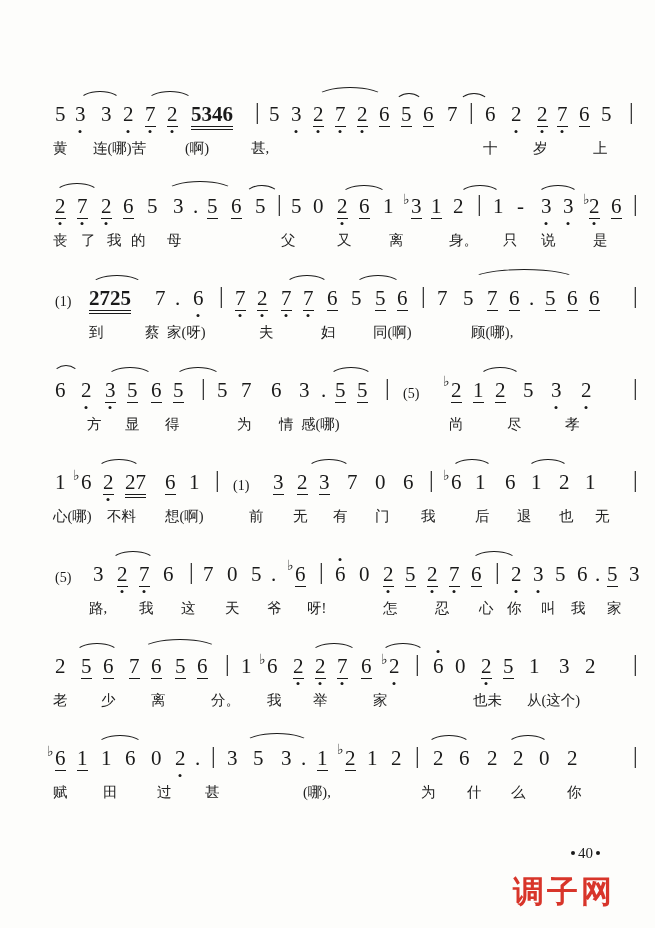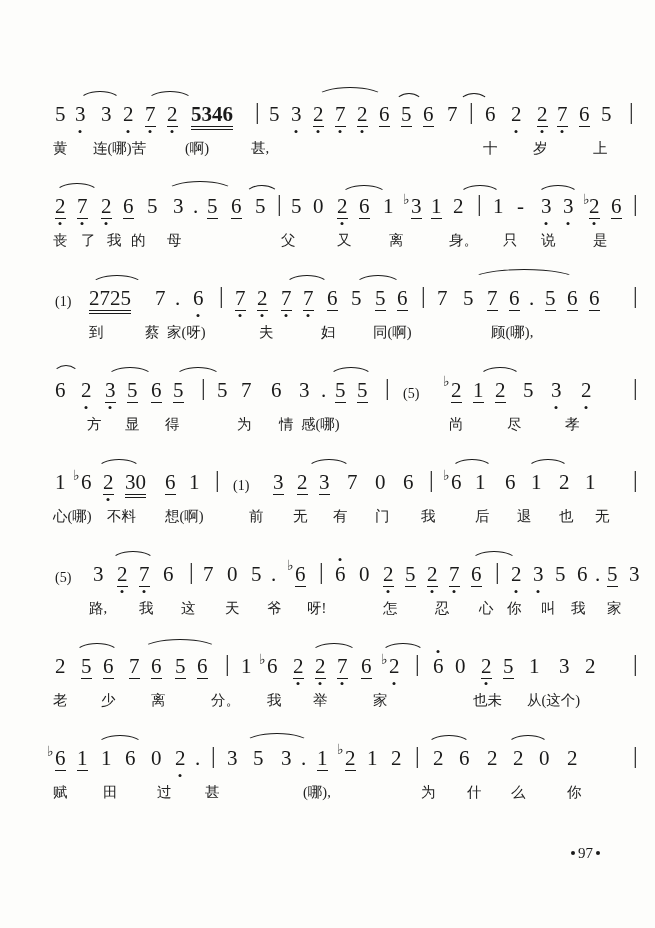--- a/index.html
+++ b/index.html
@@ -253,21 +253,21 @@
       </div>
     </div>
 
     <div class="sysline">
       <div class="notes">
         <span class="slur" style="left:36px; top:-4px; width:50px;"></span>
         <span class="slur" style="left:230px; top:-4px; width:42px;"></span>
         <span class="slur" style="left:300px; top:-4px; width:44px;"></span>
         <span class="slur" style="left:418px; top:-10px; width:100px;"></span>
         <span class="tok small" style="left:0px;">(1)</span>
-        <span class="tok u2" style="left:34px; font-weight:normal;">2725</span>
+        <span class="tok u2" style="left:34px; font-weight:bold;">2725</span>
         <span class="tok" style="left:100px;">7</span>
         <span class="tok" style="left:120px;">.</span>
         <span class="tok dotd" style="left:138px;">6</span>
         <span class="tok bar" style="left:164px;">|</span>
         <span class="tok dotd u1" style="left:180px;">7</span>
         <span class="tok dotd u1" style="left:202px;">2</span>
         <span class="tok dotd u1" style="left:226px;">7</span>
         <span class="tok dotd u1" style="left:248px;">7</span>
         <span class="tok u1" style="left:272px;">6</span>
         <span class="tok" style="left:296px;">5</span>
@@ -284,21 +284,21 @@
         <span class="tok u1" style="left:534px;">6</span>
         <span class="tok bar" style="left:578px;">|</span>
       </div>
       <div class="lyrics">
         <span class="ly" style="left:34px;">到</span>
         <span class="ly" style="left:90px;">蔡</span>
         <span class="ly" style="left:112px;">家(呀)</span>
         <span class="ly" style="left:204px;">夫</span>
         <span class="ly" style="left:266px;">妇</span>
         <span class="ly" style="left:318px;">同(啊)</span>
-        <span class="ly" style="left:436px;">顾(哪),</span>
+        <span class="ly" style="left:416px;">顾(哪),</span>
       </div>
     </div>
 
     <div class="sysline">
       <div class="notes">
         <span class="slur" style="left:-2px; top:-6px; width:24px;"></span>
         <span class="slur" style="left:52px; top:-4px; width:44px;"></span>
         <span class="slur" style="left:120px; top:-4px; width:44px;"></span>
         <span class="slur" style="left:274px; top:-4px; width:42px;"></span>
         <span class="slur" style="left:424px; top:-4px; width:40px;"></span>
@@ -343,21 +343,21 @@
     <div class="sysline">
       <div class="notes">
         <span class="slur" style="left:42px; top:-4px; width:42px;"></span>
         <span class="slur" style="left:252px; top:-4px; width:42px;"></span>
         <span class="slur" style="left:396px; top:-4px; width:40px;"></span>
         <span class="slur" style="left:472px; top:-4px; width:40px;"></span>
         <span class="tok" style="left:0px;">1</span>
         <span class="accid" style="left:18px; top:4px;">♭</span>
         <span class="tok" style="left:26px;">6</span>
         <span class="tok dotd u1" style="left:48px;">2</span>
-        <span class="tok u2" style="left:70px;">30</span>
+        <span class="tok u2" style="left:70px;">27</span>
         <span class="tok u1" style="left:110px;">6</span>
         <span class="tok" style="left:134px;">1</span>
         <span class="tok bar" style="left:160px;">|</span>
         <span class="tok small" style="left:178px;">(1)</span>
         <span class="tok u1" style="left:218px;">3</span>
         <span class="tok u1" style="left:242px;">2</span>
         <span class="tok u1" style="left:264px;">3</span>
         <span class="tok" style="left:292px;">7</span>
         <span class="tok" style="left:320px;">0</span>
         <span class="tok" style="left:348px;">6</span>
@@ -525,19 +525,20 @@
         <span class="ly" style="left:366px;">为</span>
         <span class="ly" style="left:412px;">什</span>
         <span class="ly" style="left:456px;">么</span>
         <span class="ly" style="left:512px;">你</span>
       </div>
     </div>
 
   </div>
 
   <div class="pagenum">
-    <span class="dot"></span><span>97</span><span class="dot"></span>
+    <span class="dot"></span><span>40</span><span class="dot"></span>
   </div>
 
   <div class="wm">
+    <div class="wm-cn">调子网</div>
   </div>
 
 </div>
 
 </body></html>

